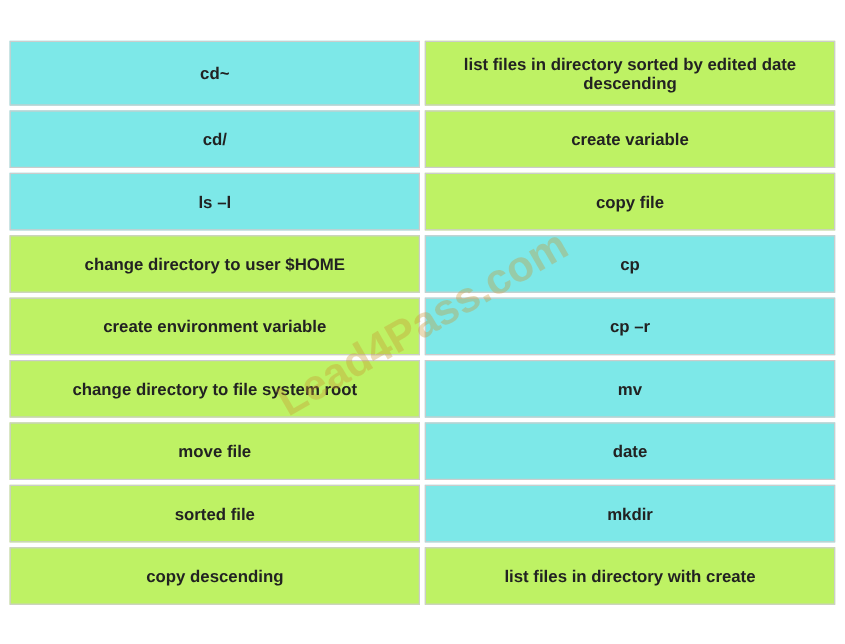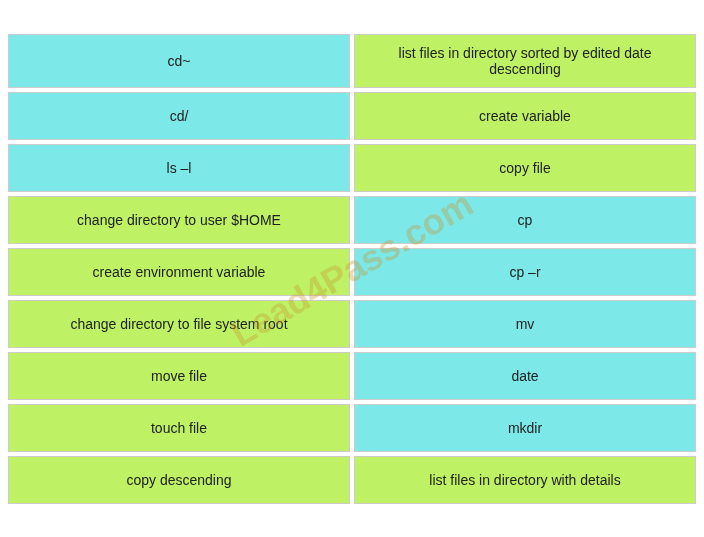--- a/index.html
+++ b/index.html
@@ -30,21 +30,21 @@
       gap: 4px;
     }
 
     .cell {
       padding: 10px 6px;
       display: flex;
       align-items: center;
       justify-content: center;
       text-align: center;
       font-size: 14px;
-      font-weight: 400;
+      font-weight: 700;
       border: 1px solid #ccc;
       min-height: 48px;
     }
 
     .cell-cyan {
       background-color: #7de8e8;
       color: #222;
     }
 
     .cell-yellow {
@@ -78,18 +78,18 @@
       <div class="cell cell-cyan">ls –l</div>
       <div class="cell cell-yellow">copy file</div>
       <div class="cell cell-yellow">change directory to user $HOME</div>
       <div class="cell cell-cyan">cp</div>
       <div class="cell cell-yellow">create environment variable</div>
       <div class="cell cell-cyan">cp –r</div>
       <div class="cell cell-yellow">change directory to file system root</div>
       <div class="cell cell-cyan">mv</div>
       <div class="cell cell-yellow">move file</div>
       <div class="cell cell-cyan">date</div>
-      <div class="cell cell-yellow">touch file</div>
+      <div class="cell cell-yellow">sorted file</div>
       <div class="cell cell-cyan">mkdir</div>
       <div class="cell cell-yellow">copy descending</div>
-      <div class="cell cell-yellow">list files in directory with details</div>
+      <div class="cell cell-yellow">list files in directory with create</div>
     </div>
 </div>
 
 </body></html>

